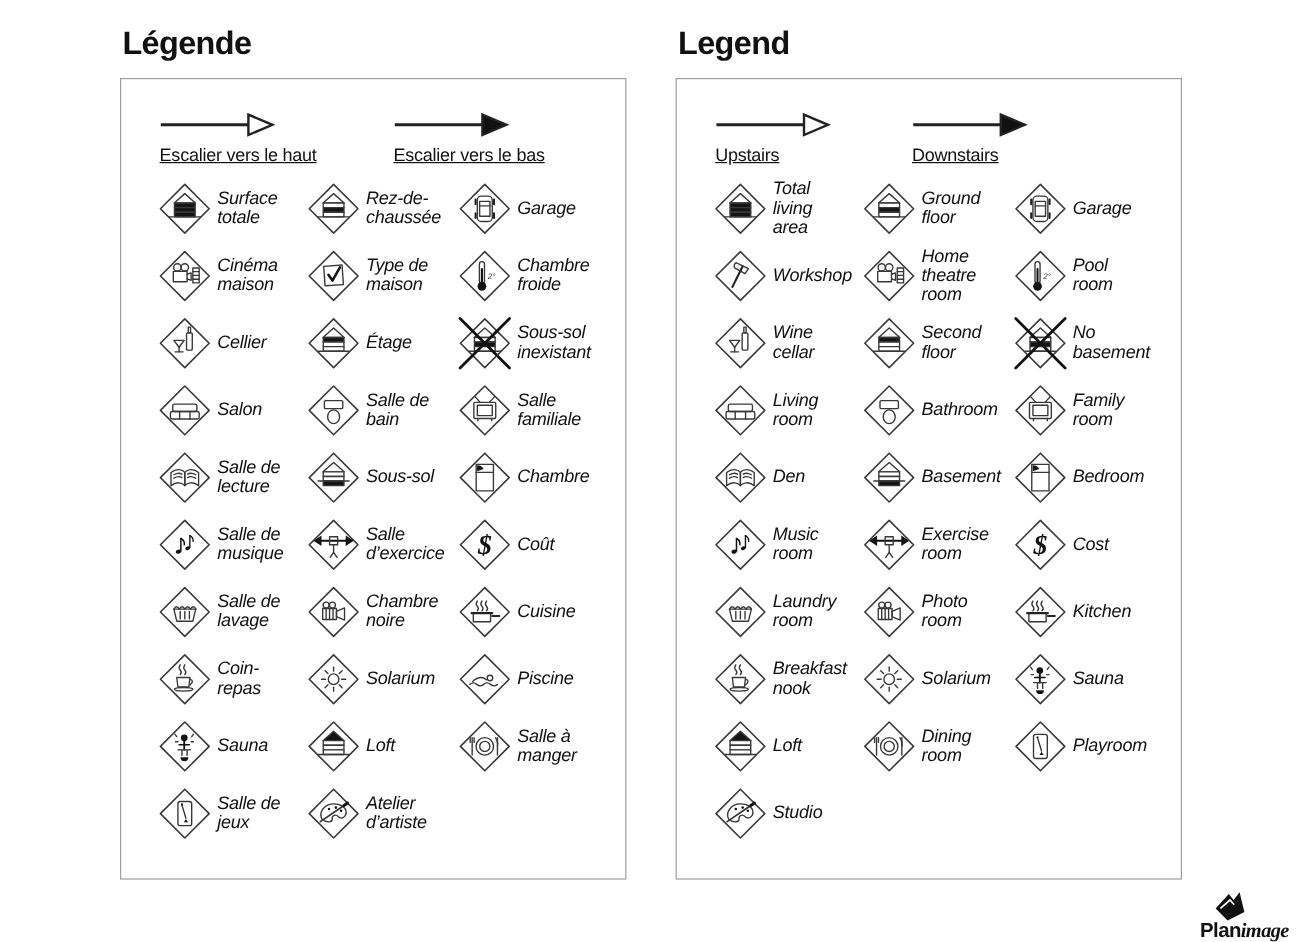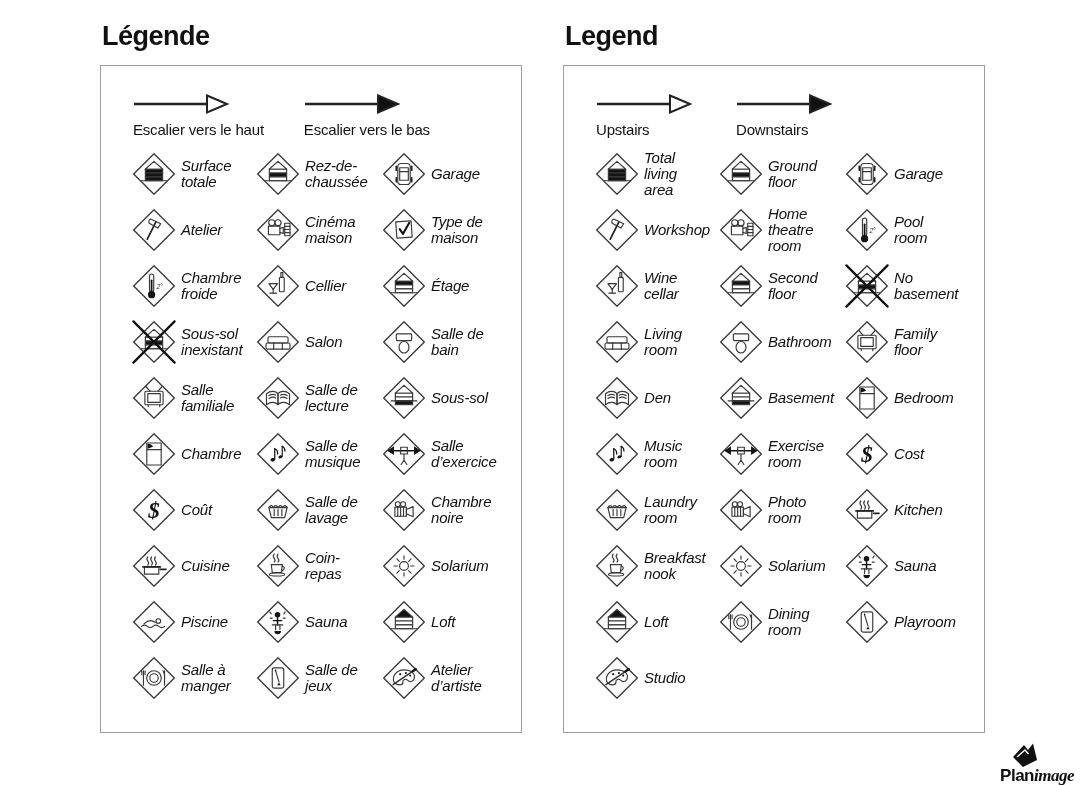--- a/index.html
+++ b/index.html
@@ -2,21 +2,21 @@
 <html><head>
 <meta charset="utf-8">
 <style>
   html,body{margin:0;padding:0;background:#ffffff;}
   .canvas{position:relative;width:1080px;height:785px;background:#ffffff;overflow:hidden;
           font-family:"Liberation Sans",sans-serif;color:#111;margin-top:19px;}
   .panel{position:absolute;top:0;width:422px;height:785px;}
   .panel h1{position:absolute;top:2px;left:2px;margin:0;font-size:27px;line-height:30px;
             font-weight:bold;letter-spacing:-0.5px;color:#111;}
   .box{position:absolute;top:46px;left:0;width:420px;height:666px;border:1px solid #9e9e9e;background:#fff;}
-  .arrows{position:absolute;top:28px;left:32px;display:flex;gap:40px;}
+  .arrows{position:absolute;top:28px;left:32px;display:flex;gap:64px;text-decoration:underline;}
   .arrow-group{display:flex;flex-direction:column;}
   .arrow-label{font-size:15px;line-height:16px;margin-top:6px;white-space:nowrap;letter-spacing:-0.2px;}
   .grid{position:absolute;top:80px;left:30px;width:374px;display:grid;
         grid-template-columns:124px 126px 124px;grid-auto-rows:56px;font-style:italic;}
   .item{display:flex;align-items:center;}
   .item .icn{flex:0 0 46px;width:46px;height:46px;margin-right:4px;}
   .item .lbl{font-size:15px;line-height:16px;width:62px;letter-spacing:-0.2px;}
   
   .k{fill:none;stroke:#383838;stroke-width:1.2px;stroke-linecap:round;stroke-linejoin:round;}
   .k2{fill:none;stroke:#222;stroke-width:1.8px;stroke-linecap:round;stroke-linejoin:round;}
@@ -86,28 +86,20 @@
    <line x1="16" y1="16" x2="16" y2="20" class="k2"></line>
                 <line x1="32" y1="16" x2="32" y2="20" class="k2"></line>
    <line x1="16" y1="28" x2="16" y2="32" class="k2"></line>
                 <line x1="32" y1="28" x2="32" y2="32" class="k2"></line>
               </svg></span>
             <span class="lbl">Garage</span>
           </div>
           <div class="item">
             <span class="icn"><svg width="46" height="46" viewBox="0 0 48 48" stroke-linecap="round" stroke-linejoin="round">
     <path d="M24 2.8 L45.2 24 L24 45.2 L2.8 24 Z" fill="#fff" stroke="#3a3a3a" stroke-width="1.4"></path>
-    <line x1="17" y1="33.5" x2="26" y2="15.5" class="k2"></line>
-   <path d="M20.5 12.5 L31 17.5 L28 22 L19 17 C18 15 19 13 20.5 12.5 Z" class="k"></path>
-              </svg></span>
-            <span class="lbl">Atelier</span>
-          </div>
-          <div class="item">
-            <span class="icn"><svg width="46" height="46" viewBox="0 0 48 48" stroke-linecap="round" stroke-linejoin="round">
-    <path d="M24 2.8 L45.2 24 L24 45.2 L2.8 24 Z" fill="#fff" stroke="#3a3a3a" stroke-width="1.4"></path>
     <circle cx="17.5" cy="16.5" r="3.2" class="k"></circle>
                 <circle cx="24" cy="16.5" r="3.2" class="k"></circle>
    <rect x="14" y="20" width="12" height="9" class="k"></rect>
    <path d="M26 22.5 L29.5 21.3 L29.5 27.7 L26 26.5" class="k"></path>
    <rect x="31" y="17" width="5.5" height="13" class="k"></rect>
    <line x1="31" y1="20.2" x2="36.5" y2="20.2" class="k"></line>
                 <line x1="31" y1="23.5" x2="36.5" y2="23.5" class="k"></line>
    <line x1="31" y1="26.8" x2="36.5" y2="26.8" class="k"></line>
               </svg></span>
             <span class="lbl">Cinéma maison</span>
@@ -533,21 +525,21 @@
           <div class="item">
             <span class="icn"><svg width="46" height="46" viewBox="0 0 48 48" stroke-linecap="round" stroke-linejoin="round">
     <path d="M24 2.8 L45.2 24 L24 45.2 L2.8 24 Z" fill="#fff" stroke="#3a3a3a" stroke-width="1.4"></path>
     <rect x="14.5" y="17" width="19" height="14" rx="1" class="k"></rect>
    <rect x="17.5" y="19.5" width="13" height="9" class="k"></rect>
    <line x1="20" y1="17" x2="15.5" y2="12" class="k"></line>
                 <line x1="28" y1="17" x2="32.5" y2="12" class="k"></line>
    <line x1="18" y1="31" x2="18" y2="33" class="k"></line>
                 <line x1="30" y1="31" x2="30" y2="33" class="k"></line>
               </svg></span>
-            <span class="lbl">Family floor</span>
+            <span class="lbl">Family room</span>
           </div>
           <div class="item">
             <span class="icn"><svg width="46" height="46" viewBox="0 0 48 48" stroke-linecap="round" stroke-linejoin="round">
     <path d="M24 2.8 L45.2 24 L24 45.2 L2.8 24 Z" fill="#fff" stroke="#3a3a3a" stroke-width="1.4"></path>
     <path d="M12 19.5 C17 15.5 22 17 24 19.5 L24 31 C22 28.5 17 27 12 31 Z" class="k"></path>
    <path d="M36 19.5 C31 15.5 26 17 24 19.5 L24 31 C26 28.5 31 27 36 31 Z" class="k"></path>
    <path d="M14.5 21.5 C18 19.5 20 20 21.5 21 M14.5 24.5 C18 22.5 20 23 21.5 24 M26.5 21 C28 20 30 19.5 33.5 21.5 M26.5 24 C28 23 30 22.5 33.5 24.5" class="k" stroke-width="0.8"></path>
               </svg></span>
             <span class="lbl">Den</span>
           </div>

